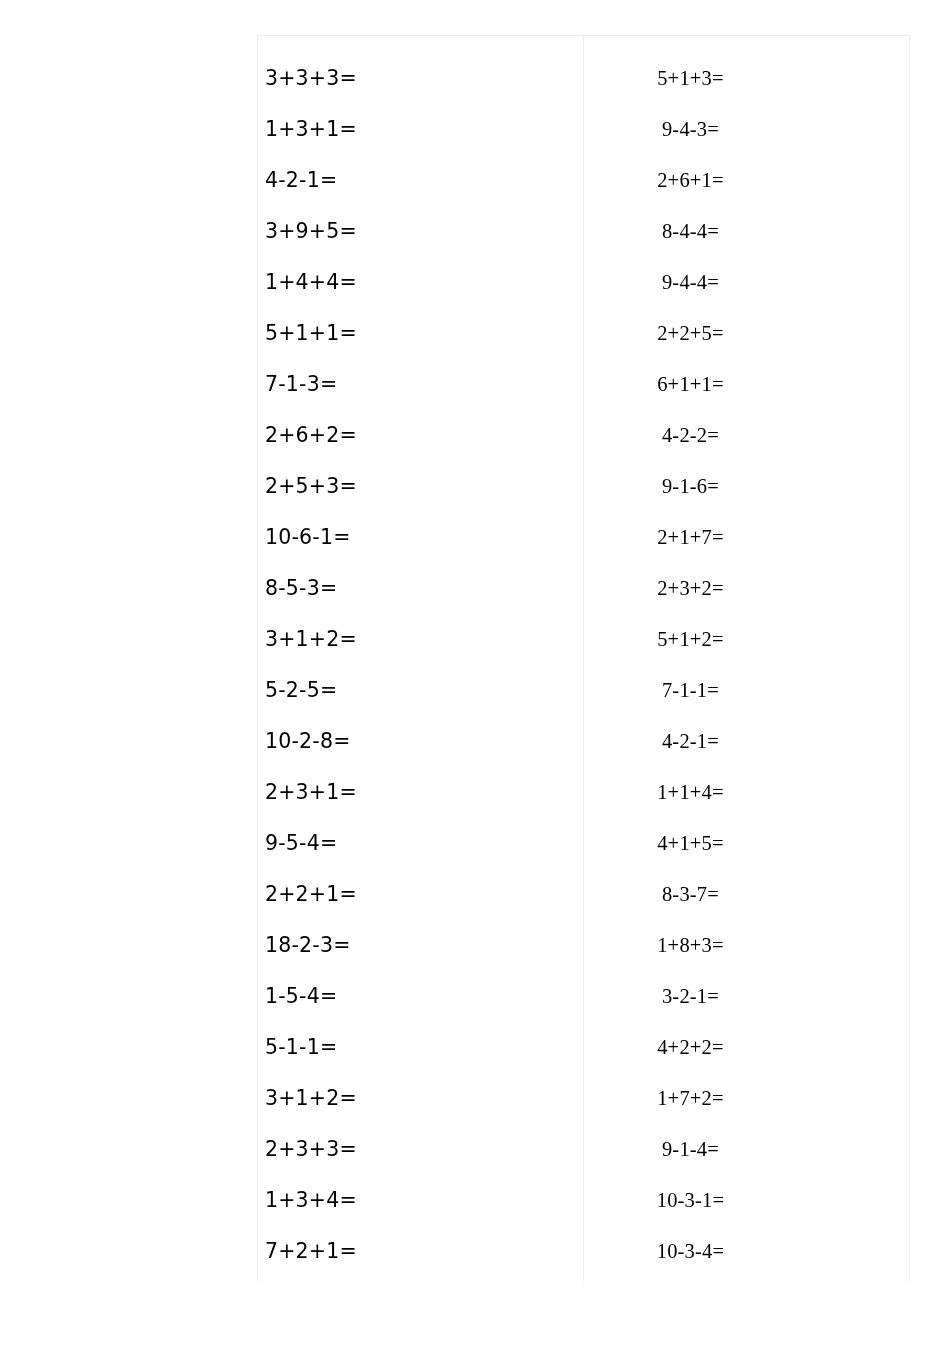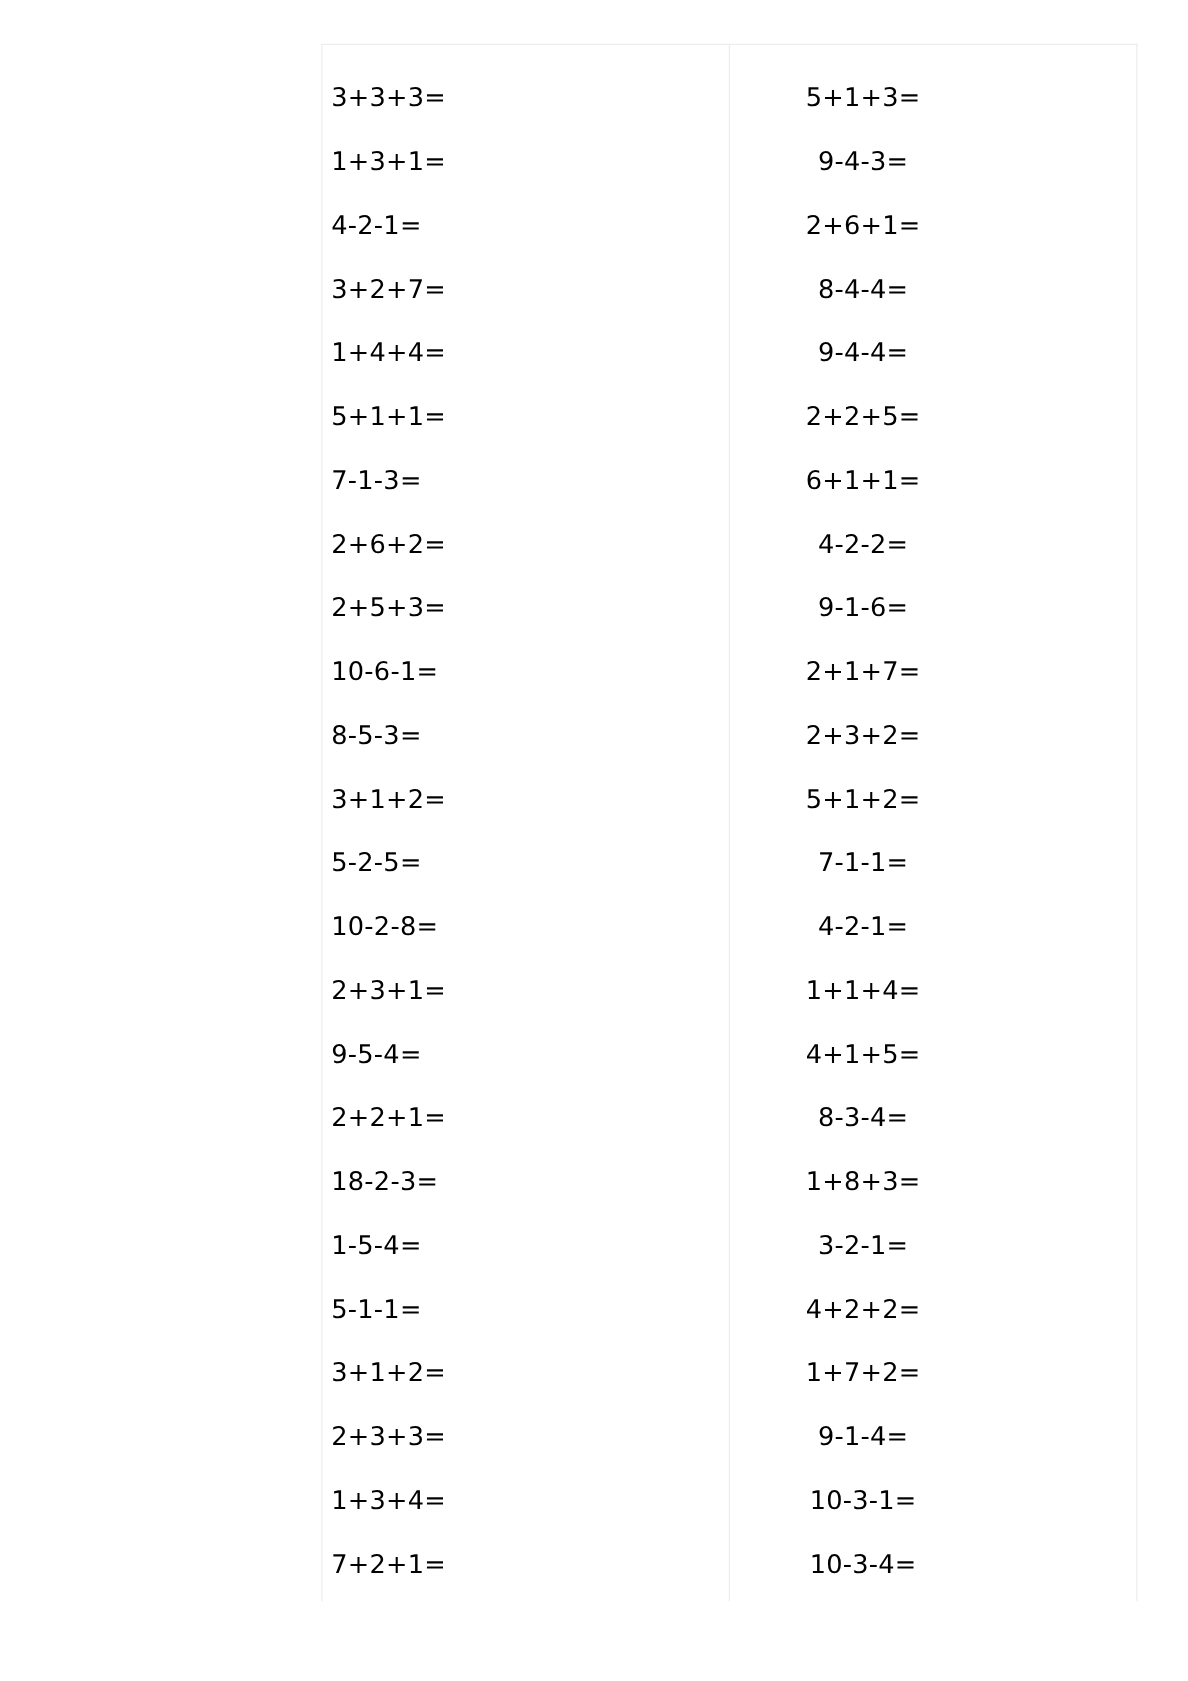--- a/index.html
+++ b/index.html
@@ -64,20 +64,21 @@
   
   .col-left .problem-row {
     padding-left: 7px;
     text-align: left;
   }
 
   
   .col-right .problem-row {
     text-align: center;
     padding-right: 112px;
+    font-family: Liberation Serif, serif;
   }
 
   .expr {
     display: inline-block;
   }
 </style>
 </head>
 <body>
 
 <div id="worksheet">
@@ -87,21 +88,21 @@
       <col class="c-left">
       <col class="c-right">
     </colgroup>
     <tbody>
       <tr>
         <td class="cell-left">
           <div class="col-inner col-left" id="left-col">
               <div class="problem-row"><span class="expr">3+3+3=</span></div>
               <div class="problem-row"><span class="expr">1+3+1=</span></div>
               <div class="problem-row"><span class="expr">4-2-1=</span></div>
-              <div class="problem-row"><span class="expr">3+2+7=</span></div>
+              <div class="problem-row"><span class="expr">3+9+5=</span></div>
               <div class="problem-row"><span class="expr">1+4+4=</span></div>
               <div class="problem-row"><span class="expr">5+1+1=</span></div>
               <div class="problem-row"><span class="expr">7-1-3=</span></div>
               <div class="problem-row"><span class="expr">2+6+2=</span></div>
               <div class="problem-row"><span class="expr">2+5+3=</span></div>
               <div class="problem-row"><span class="expr">10-6-1=</span></div>
               <div class="problem-row"><span class="expr">8-5-3=</span></div>
               <div class="problem-row"><span class="expr">3+1+2=</span></div>
               <div class="problem-row"><span class="expr">5-2-5=</span></div>
               <div class="problem-row"><span class="expr">10-2-8=</span></div>
@@ -128,21 +129,21 @@
               <div class="problem-row"><span class="expr">6+1+1=</span></div>
               <div class="problem-row"><span class="expr">4-2-2=</span></div>
               <div class="problem-row"><span class="expr">9-1-6=</span></div>
               <div class="problem-row"><span class="expr">2+1+7=</span></div>
               <div class="problem-row"><span class="expr">2+3+2=</span></div>
               <div class="problem-row"><span class="expr">5+1+2=</span></div>
               <div class="problem-row"><span class="expr">7-1-1=</span></div>
               <div class="problem-row"><span class="expr">4-2-1=</span></div>
               <div class="problem-row"><span class="expr">1+1+4=</span></div>
               <div class="problem-row"><span class="expr">4+1+5=</span></div>
-              <div class="problem-row"><span class="expr">8-3-4=</span></div>
+              <div class="problem-row"><span class="expr">8-3-7=</span></div>
               <div class="problem-row"><span class="expr">1+8+3=</span></div>
               <div class="problem-row"><span class="expr">3-2-1=</span></div>
               <div class="problem-row"><span class="expr">4+2+2=</span></div>
               <div class="problem-row"><span class="expr">1+7+2=</span></div>
               <div class="problem-row"><span class="expr">9-1-4=</span></div>
               <div class="problem-row"><span class="expr">10-3-1=</span></div>
               <div class="problem-row"><span class="expr">10-3-4=</span></div>
             </div>
         </td>
       </tr>

